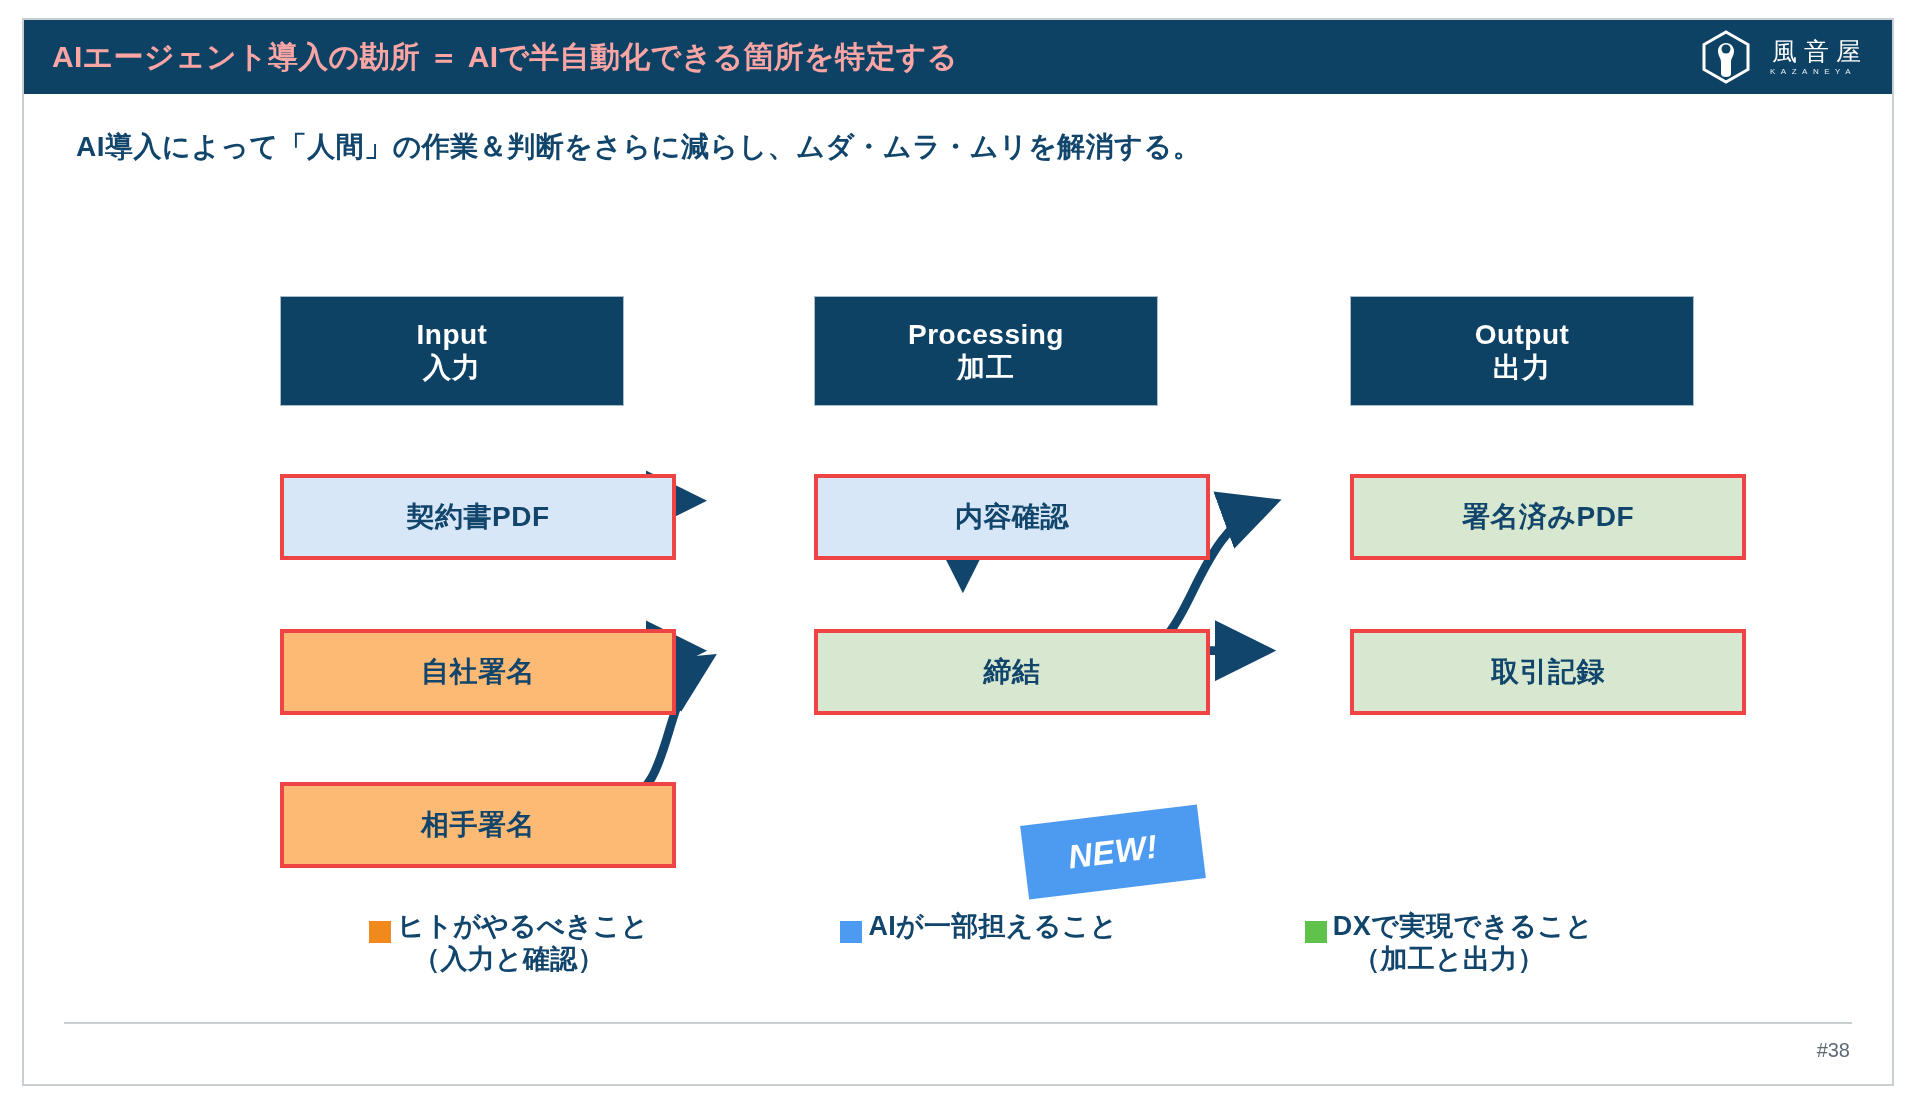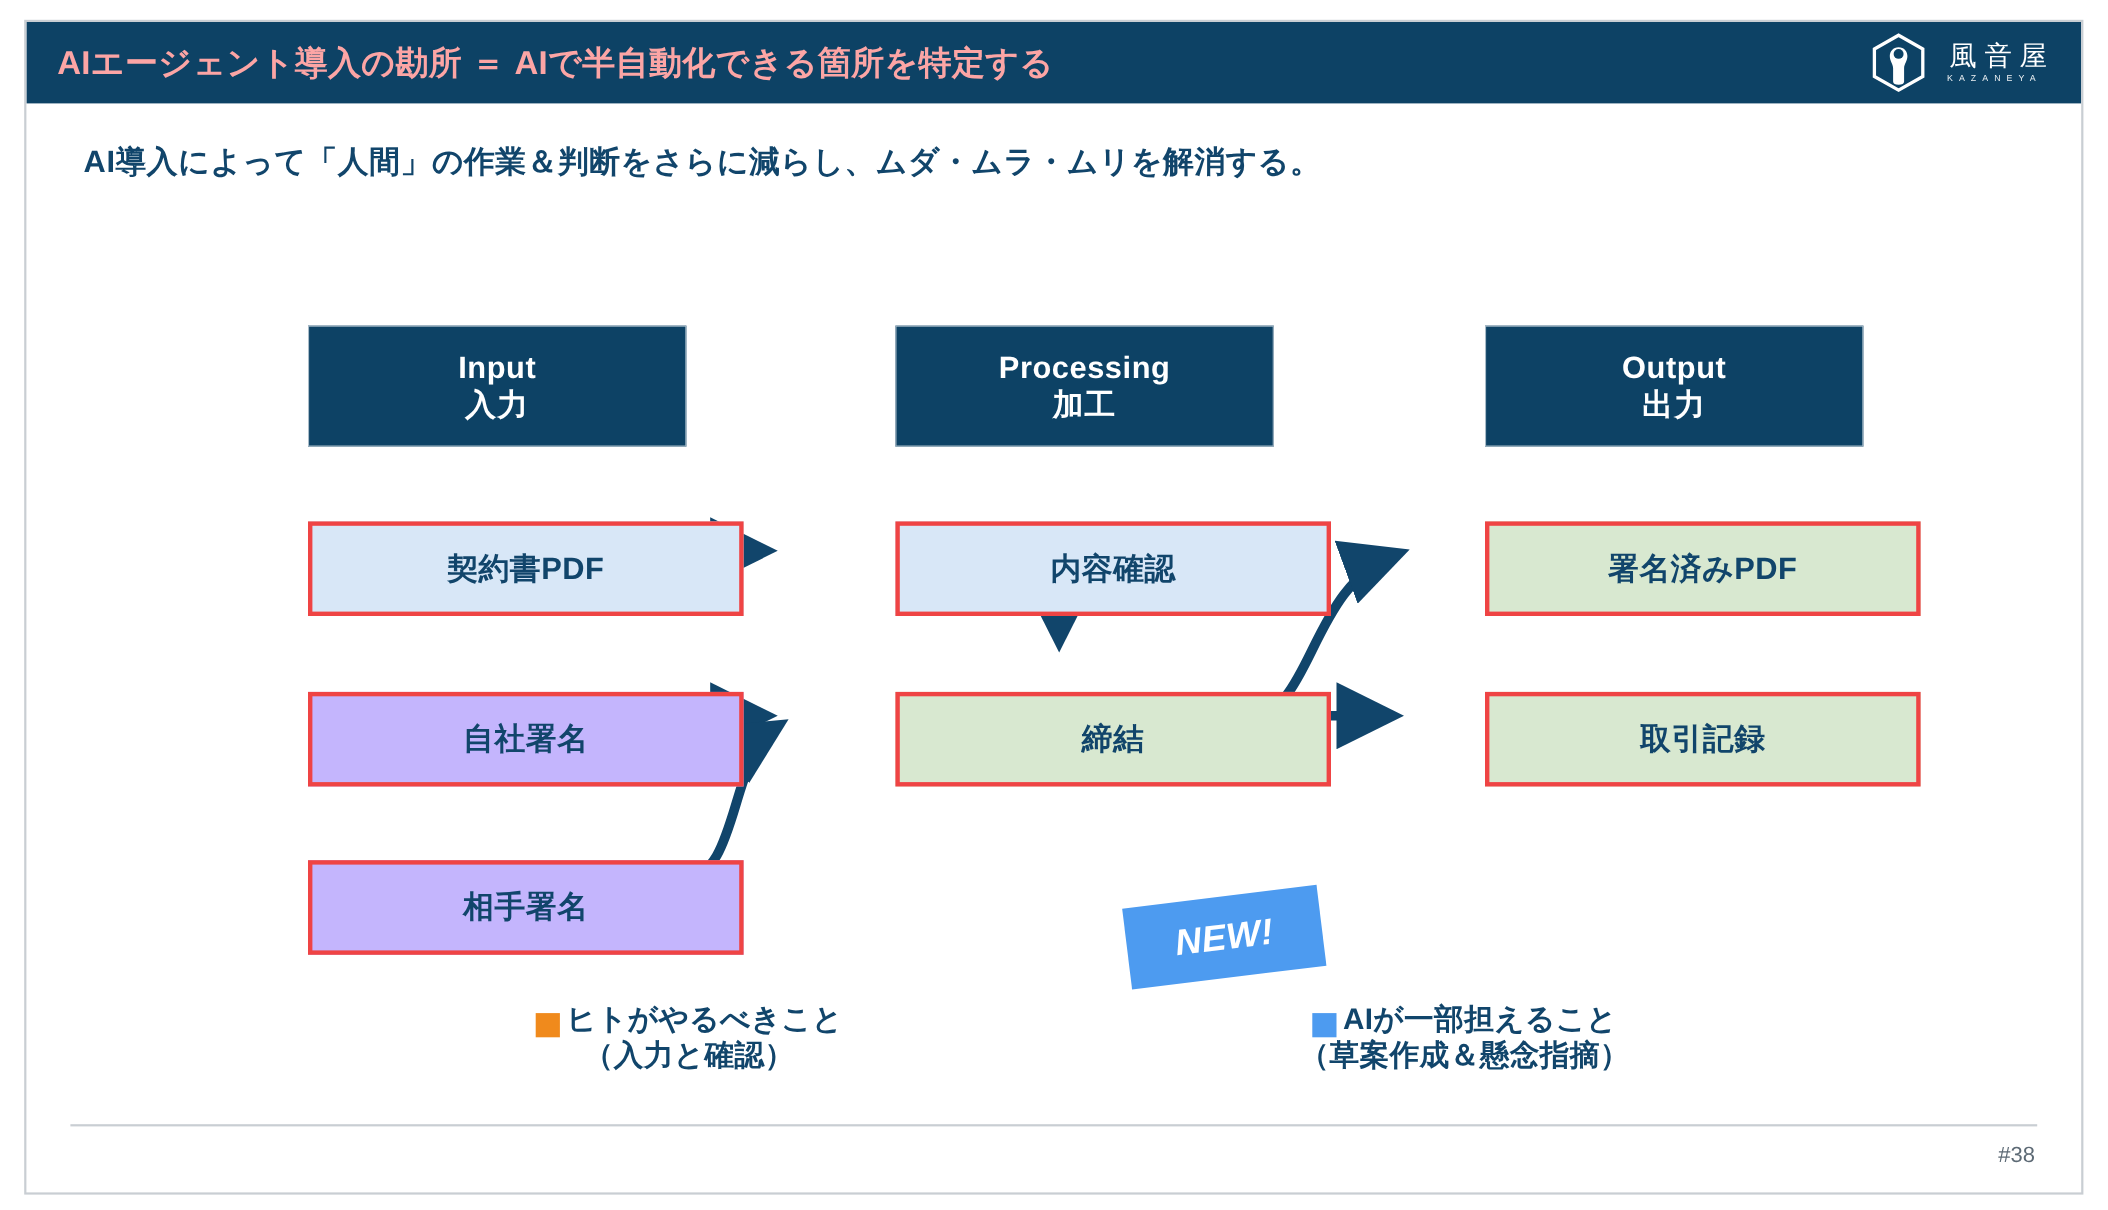--- a/index.html
+++ b/index.html
@@ -116,21 +116,21 @@
     display: flex;
     align-items: center;
     justify-content: center;
     font-size: 28px;
     font-weight: bold;
     color: #11456b;
     letter-spacing: .5px;
   }
   .node.blue   { background: #d8e7f7; }
   .node.green  { background: #d8e8d0; }
-  .node.peach  { background: #c4b5fd; }
+  .node.peach  { background: #fdba74; }
 
   
   .new-badge {
     position: absolute;
     width: 178px; height: 74px;
     background: #4d9bf0;
     transform: rotate(-7deg);
     display: flex;
     align-items: center;
     justify-content: center;
@@ -261,21 +261,27 @@
           <span class="legend-swatch" style="background:#f08a1c"></span>
           <span>ヒトがやるべきこと</span>
         </div>
         <div class="legend-sub">（入力と確認）</div>
       </div>
       <div class="legend-item">
         <div class="legend-row-1">
           <span class="legend-swatch" style="background:#4d9bf0"></span>
           <span>AIが一部担えること</span>
         </div>
-        <div class="legend-sub">（草案作成＆懸念指摘）</div>
+      </div>
+      <div class="legend-item">
+        <div class="legend-row-1">
+          <span class="legend-swatch" style="background:#5fc24b"></span>
+          <span>DXで実現できること</span>
+        </div>
+        <div class="legend-sub">（加工と出力）</div>
       </div>
     </div>
 
     <div class="divider"></div>
     <div class="page-num">#38</div>
 
   </div>
 </div>
 
 </body></html>

